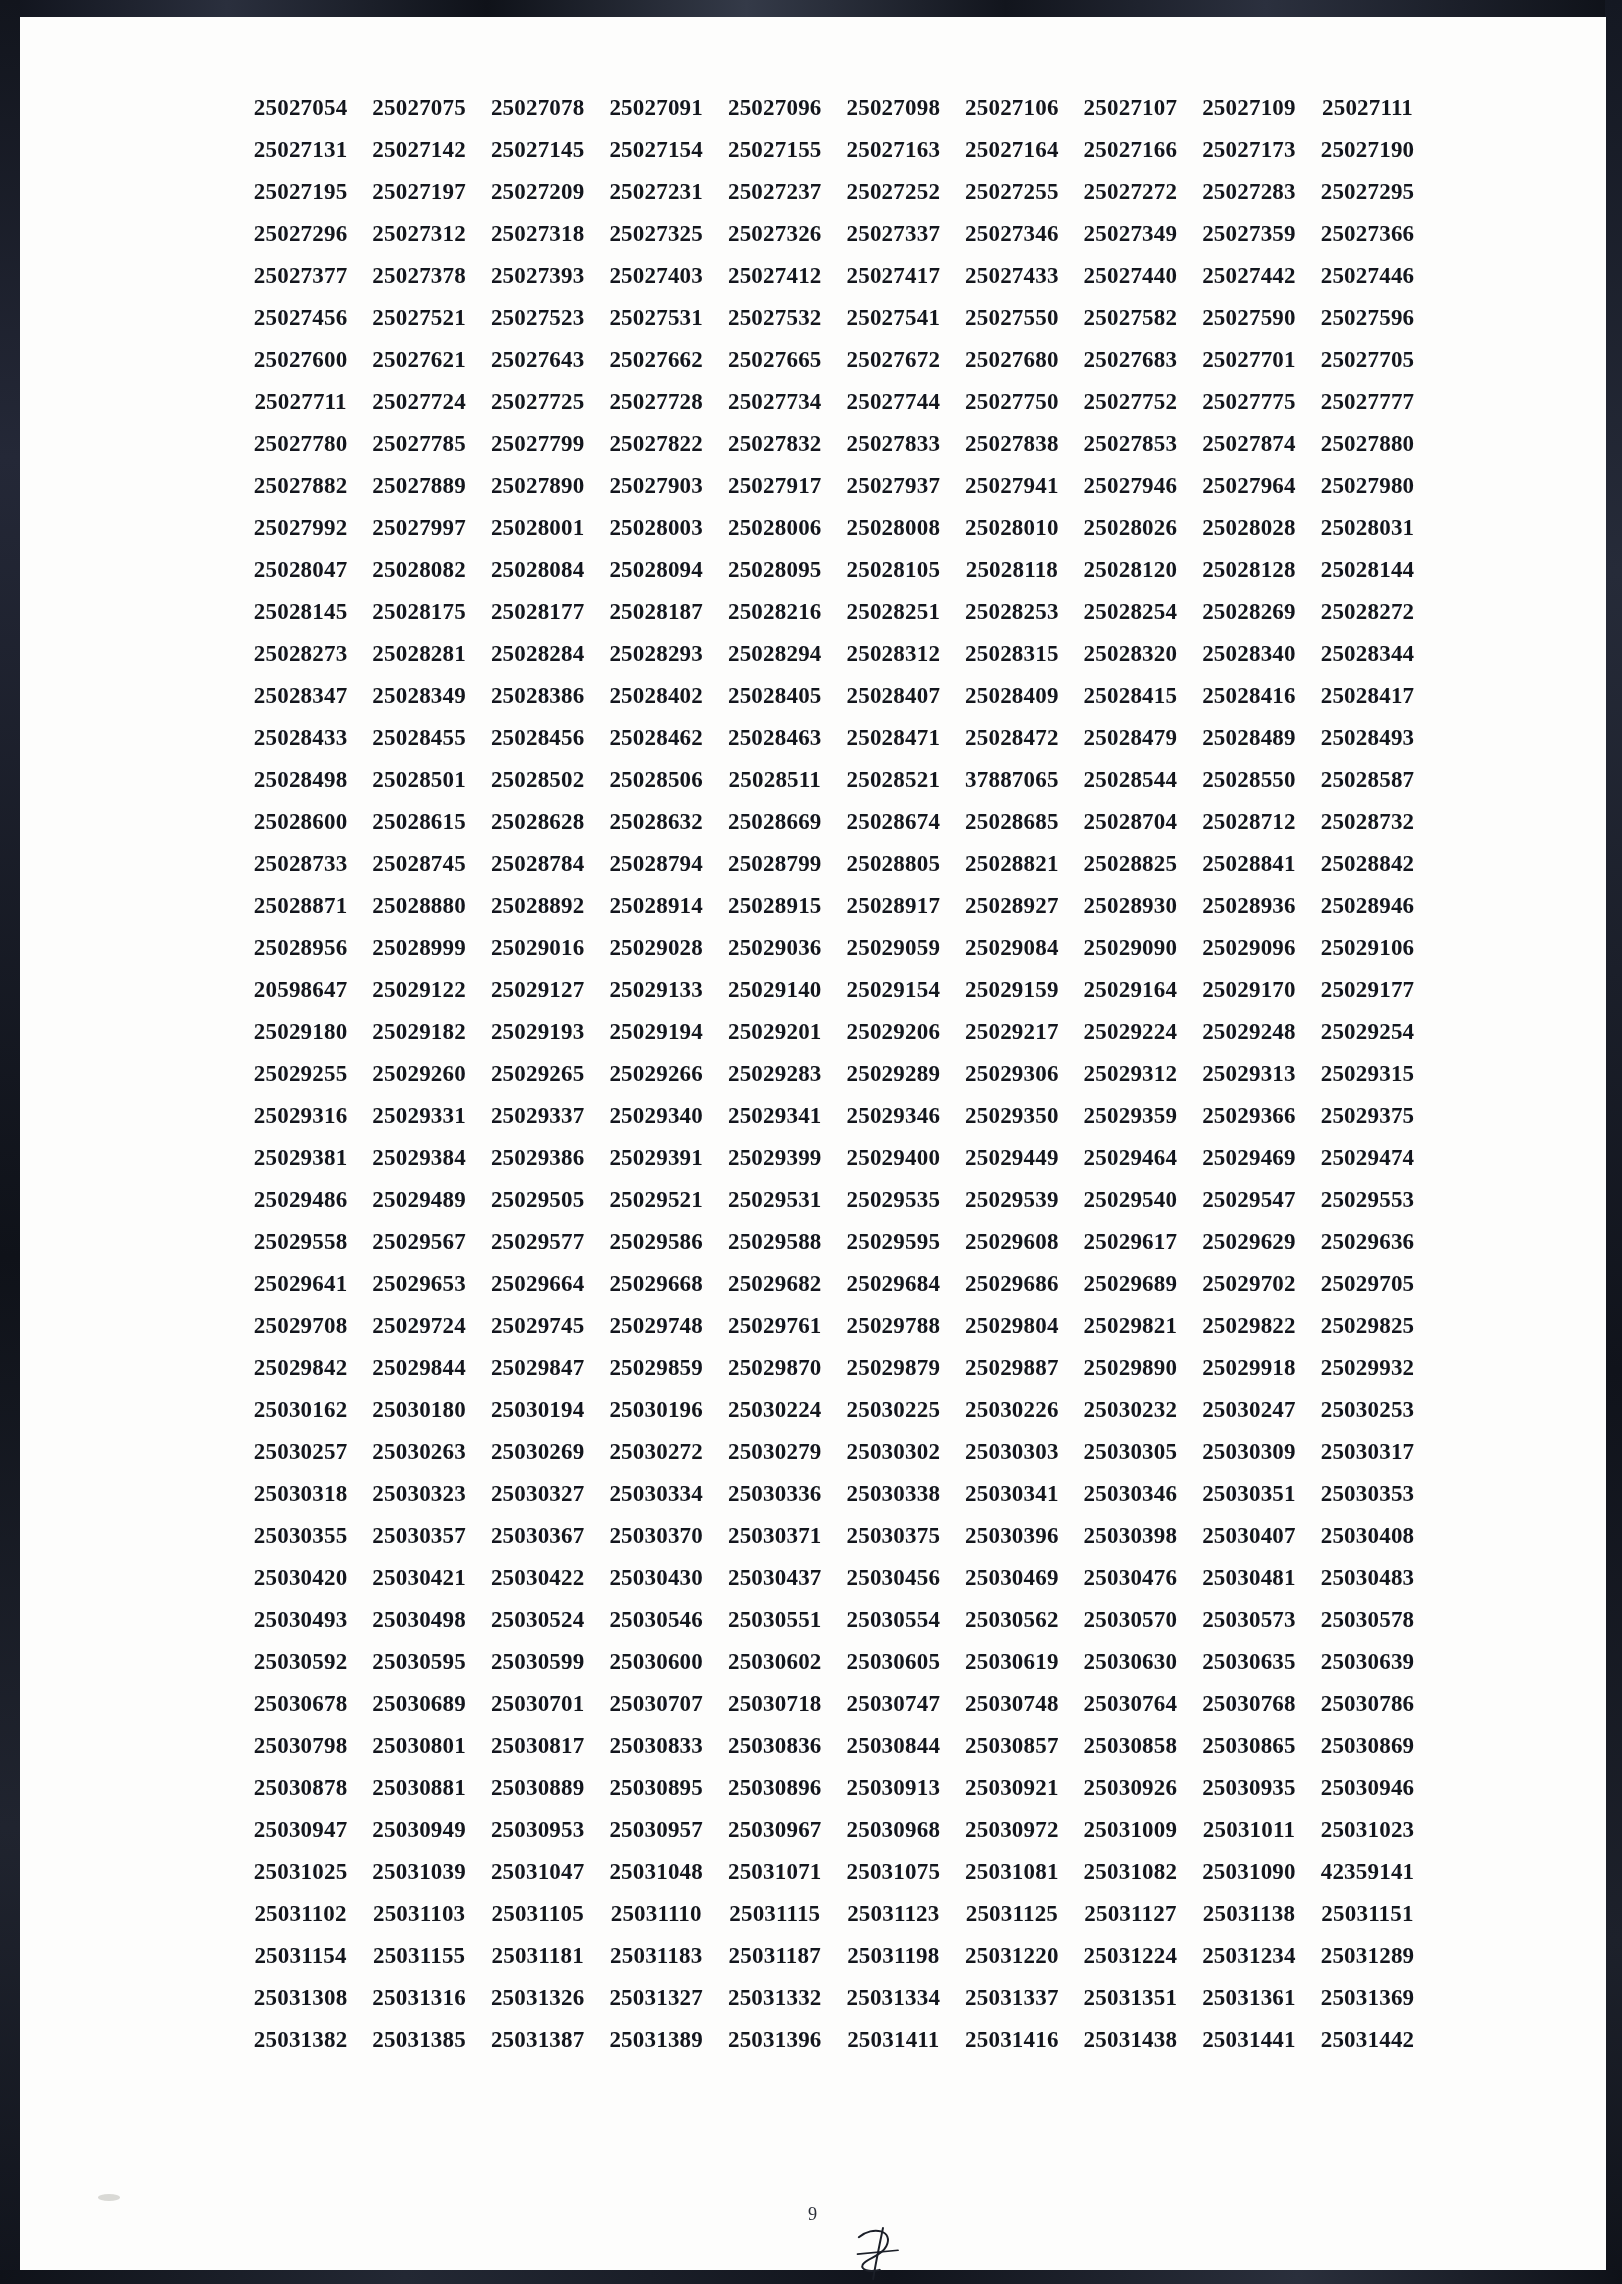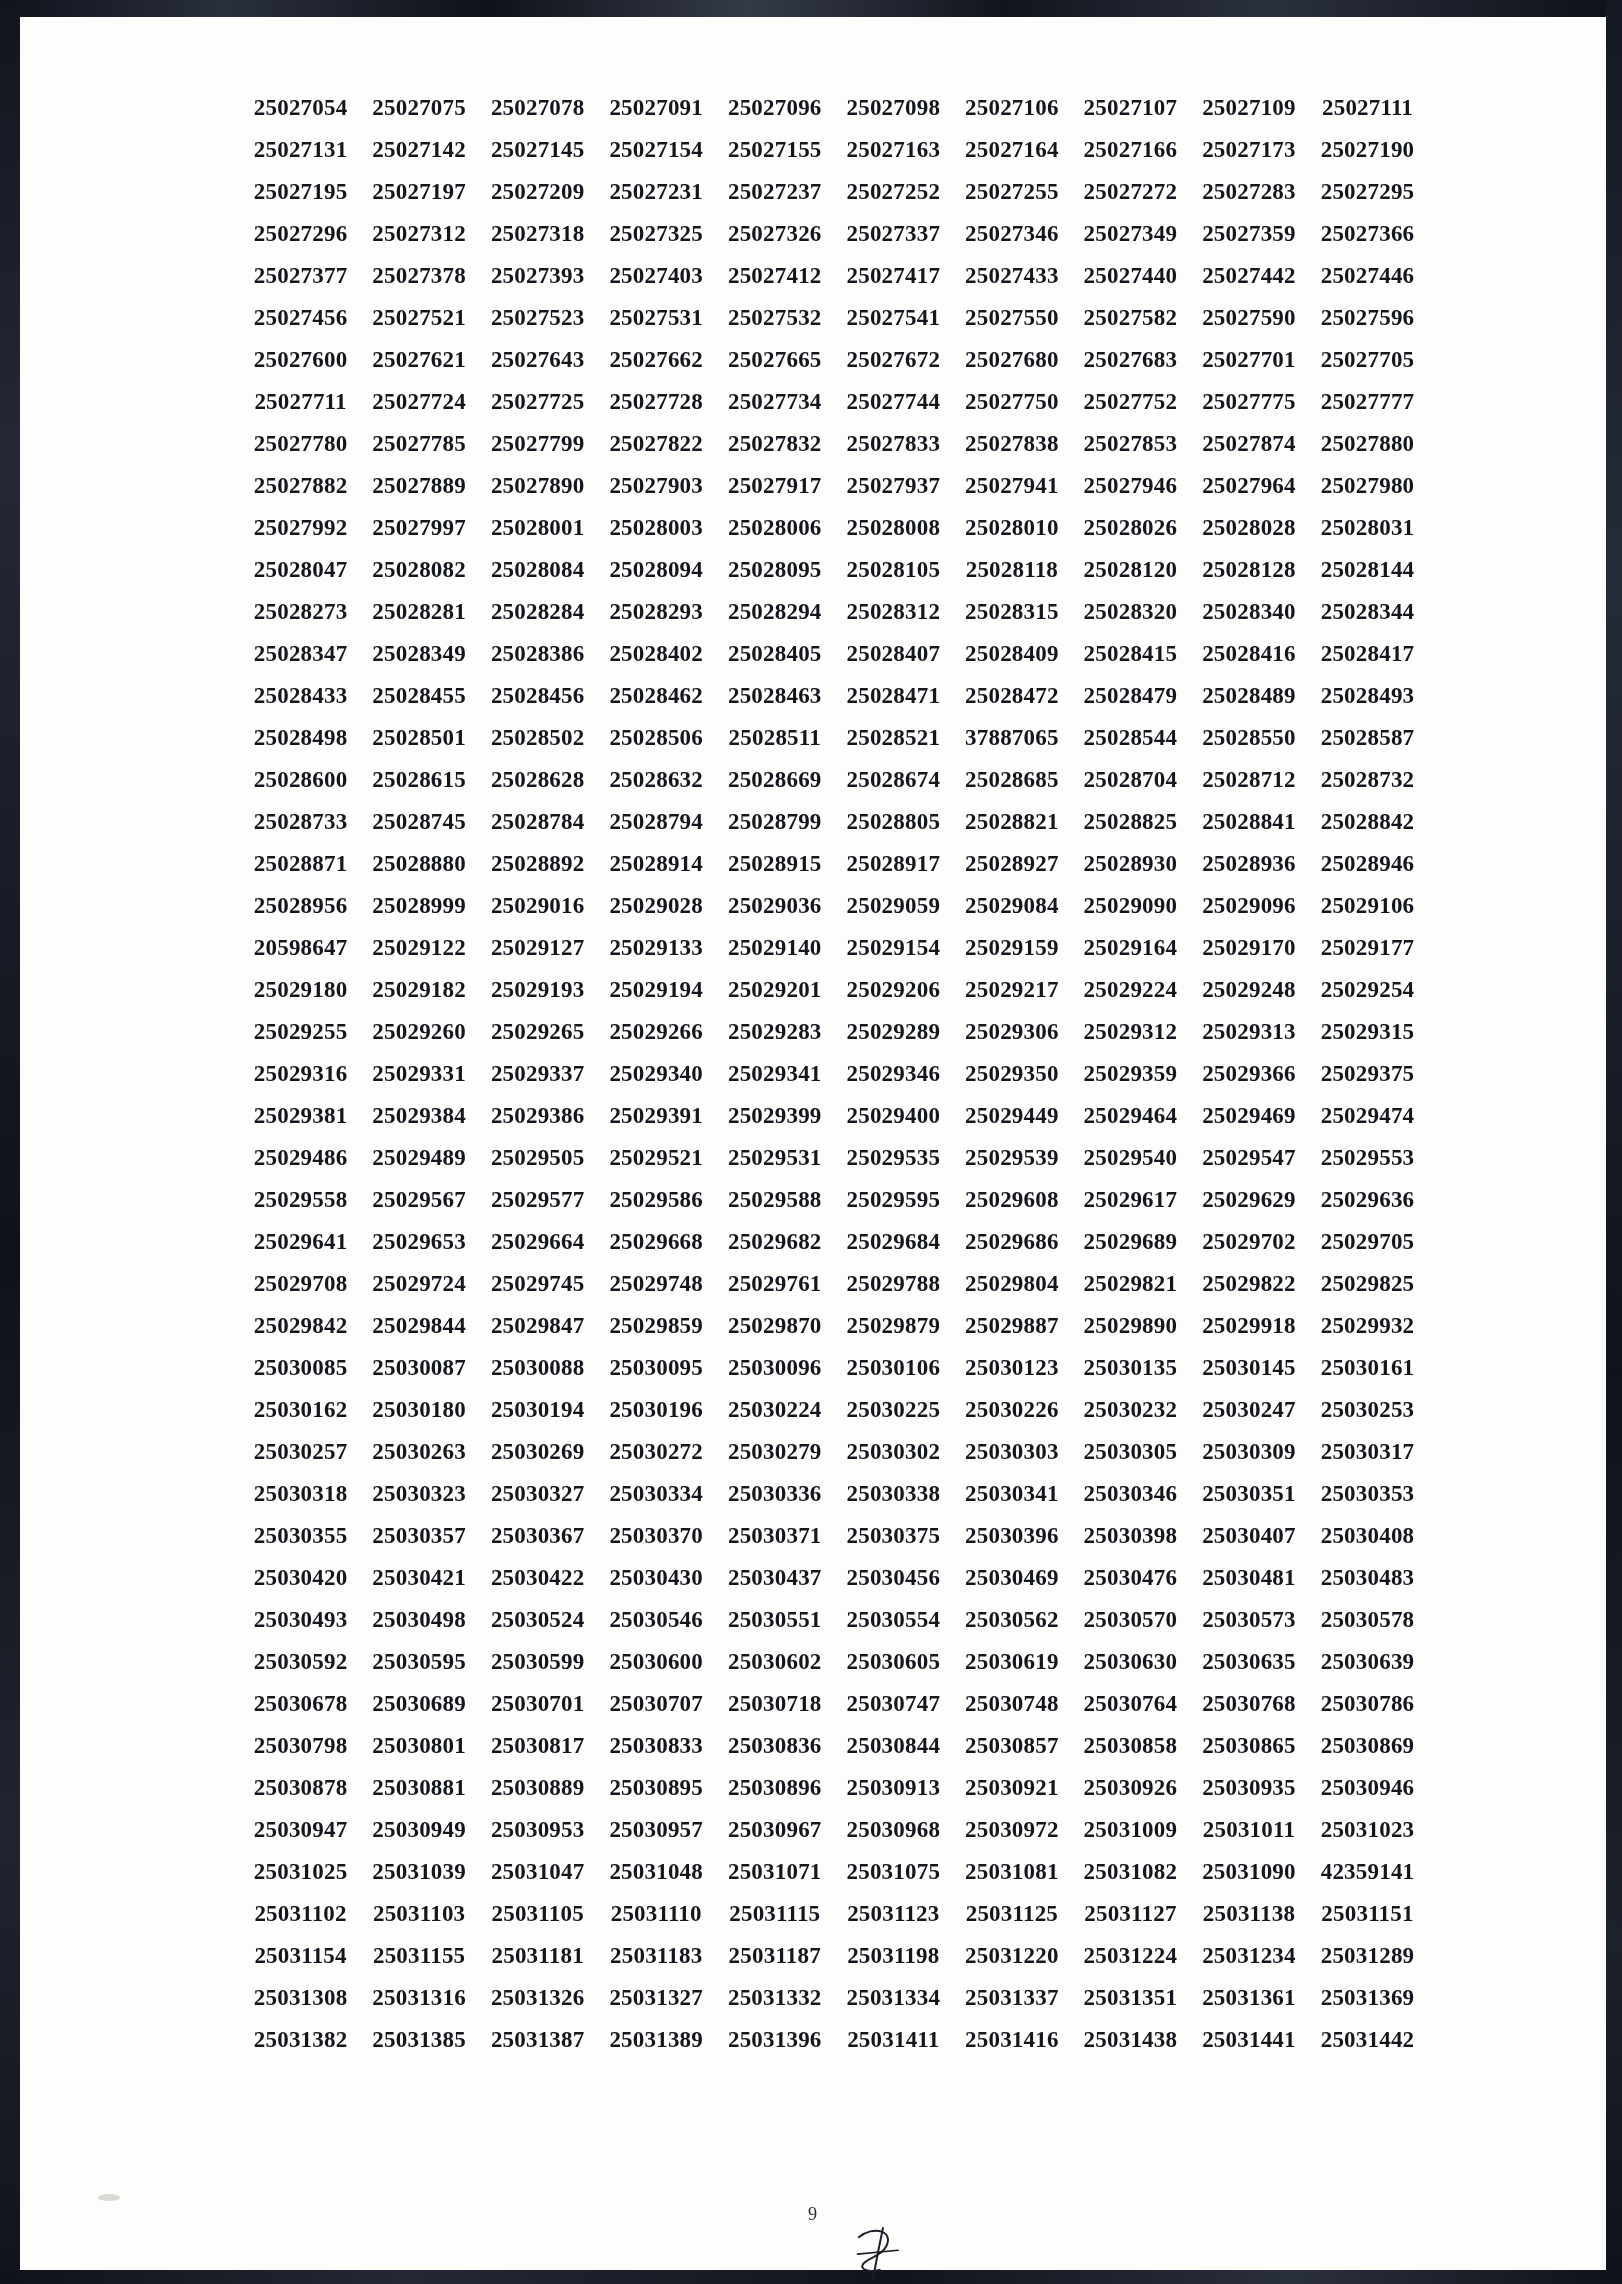--- a/index.html
+++ b/index.html
@@ -249,20 +249,32 @@
           <div class="num-cell">25028084</div>
           <div class="num-cell">25028094</div>
           <div class="num-cell">25028095</div>
           <div class="num-cell">25028105</div>
           <div class="num-cell">25028118</div>
           <div class="num-cell">25028120</div>
           <div class="num-cell">25028128</div>
           <div class="num-cell">25028144</div>
         </div>
         <div class="num-row">
+          <div class="num-cell">25028145</div>
+          <div class="num-cell">25028175</div>
+          <div class="num-cell">25028177</div>
+          <div class="num-cell">25028187</div>
+          <div class="num-cell">25028216</div>
+          <div class="num-cell">25028251</div>
+          <div class="num-cell">25028253</div>
+          <div class="num-cell">25028254</div>
+          <div class="num-cell">25028269</div>
+          <div class="num-cell">25028272</div>
+        </div>
+        <div class="num-row">
           <div class="num-cell">25028273</div>
           <div class="num-cell">25028281</div>
           <div class="num-cell">25028284</div>
           <div class="num-cell">25028293</div>
           <div class="num-cell">25028294</div>
           <div class="num-cell">25028312</div>
           <div class="num-cell">25028315</div>
           <div class="num-cell">25028320</div>
           <div class="num-cell">25028340</div>
           <div class="num-cell">25028344</div>
@@ -463,32 +475,20 @@
           <div class="num-cell">25029842</div>
           <div class="num-cell">25029844</div>
           <div class="num-cell">25029847</div>
           <div class="num-cell">25029859</div>
           <div class="num-cell">25029870</div>
           <div class="num-cell">25029879</div>
           <div class="num-cell">25029887</div>
           <div class="num-cell">25029890</div>
           <div class="num-cell">25029918</div>
           <div class="num-cell">25029932</div>
-        </div>
-        <div class="num-row">
-          <div class="num-cell">25030085</div>
-          <div class="num-cell">25030087</div>
-          <div class="num-cell">25030088</div>
-          <div class="num-cell">25030095</div>
-          <div class="num-cell">25030096</div>
-          <div class="num-cell">25030106</div>
-          <div class="num-cell">25030123</div>
-          <div class="num-cell">25030135</div>
-          <div class="num-cell">25030145</div>
-          <div class="num-cell">25030161</div>
         </div>
         <div class="num-row">
           <div class="num-cell">25030162</div>
           <div class="num-cell">25030180</div>
           <div class="num-cell">25030194</div>
           <div class="num-cell">25030196</div>
           <div class="num-cell">25030224</div>
           <div class="num-cell">25030225</div>
           <div class="num-cell">25030226</div>
           <div class="num-cell">25030232</div>

